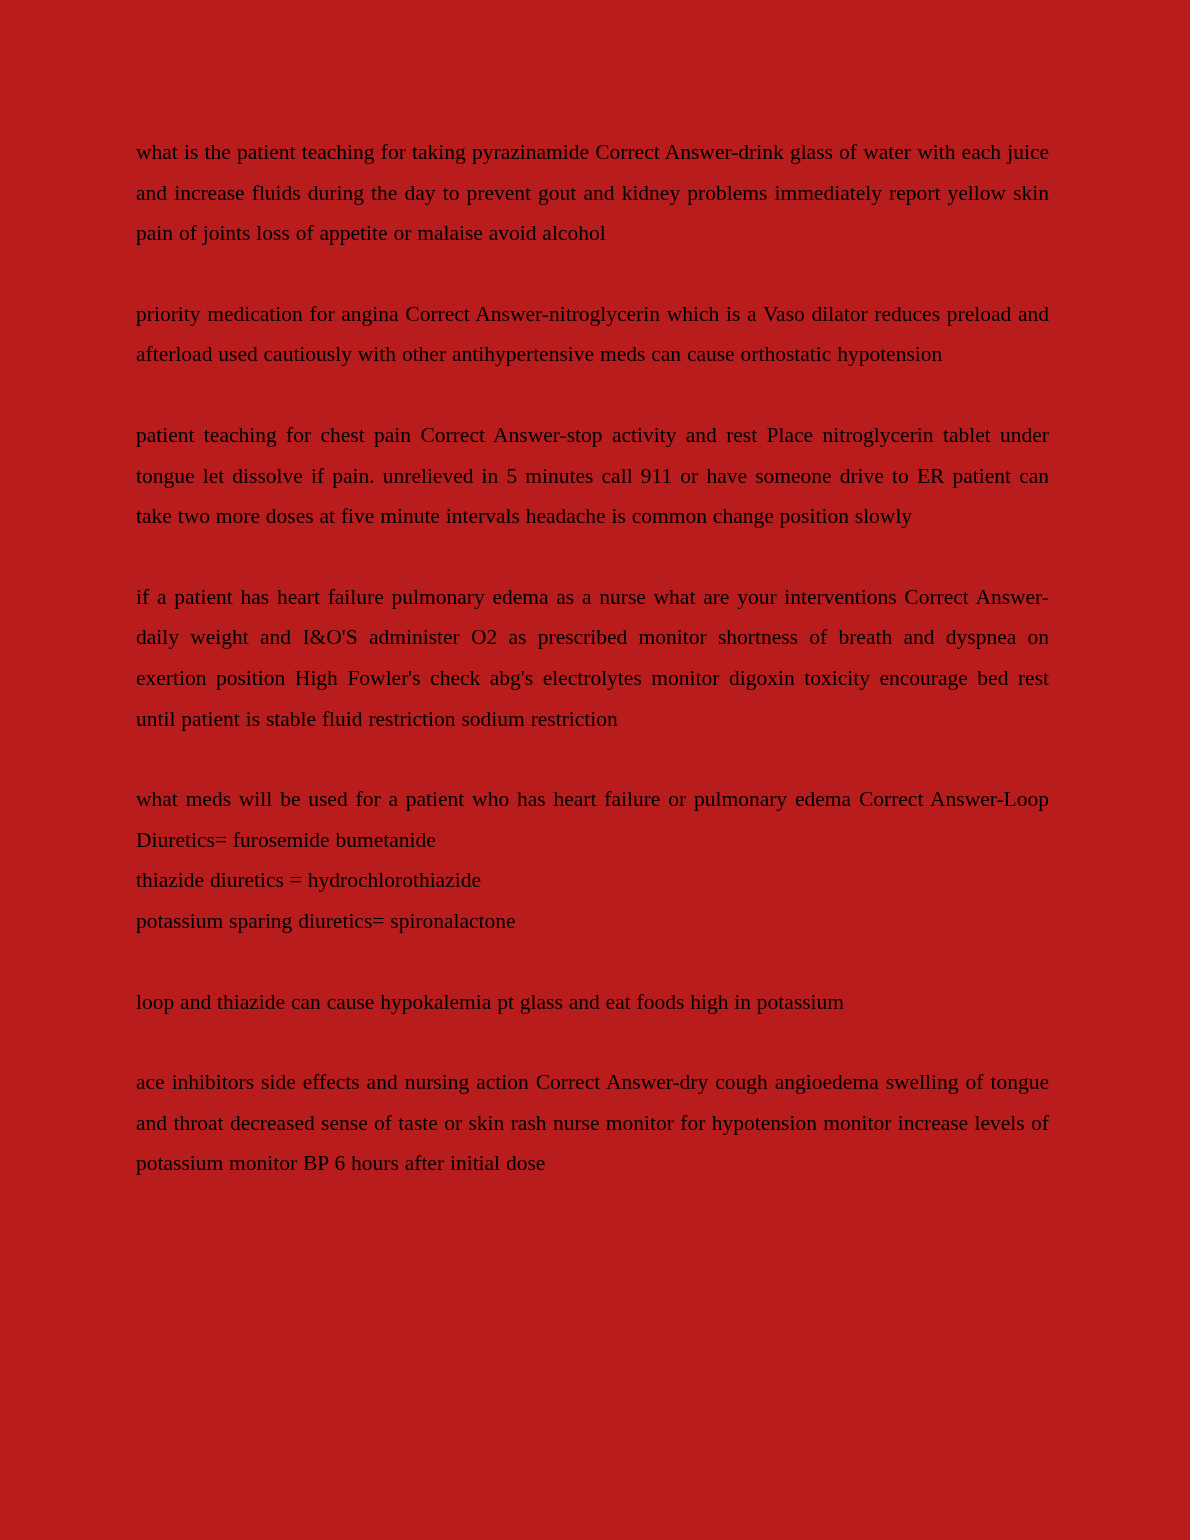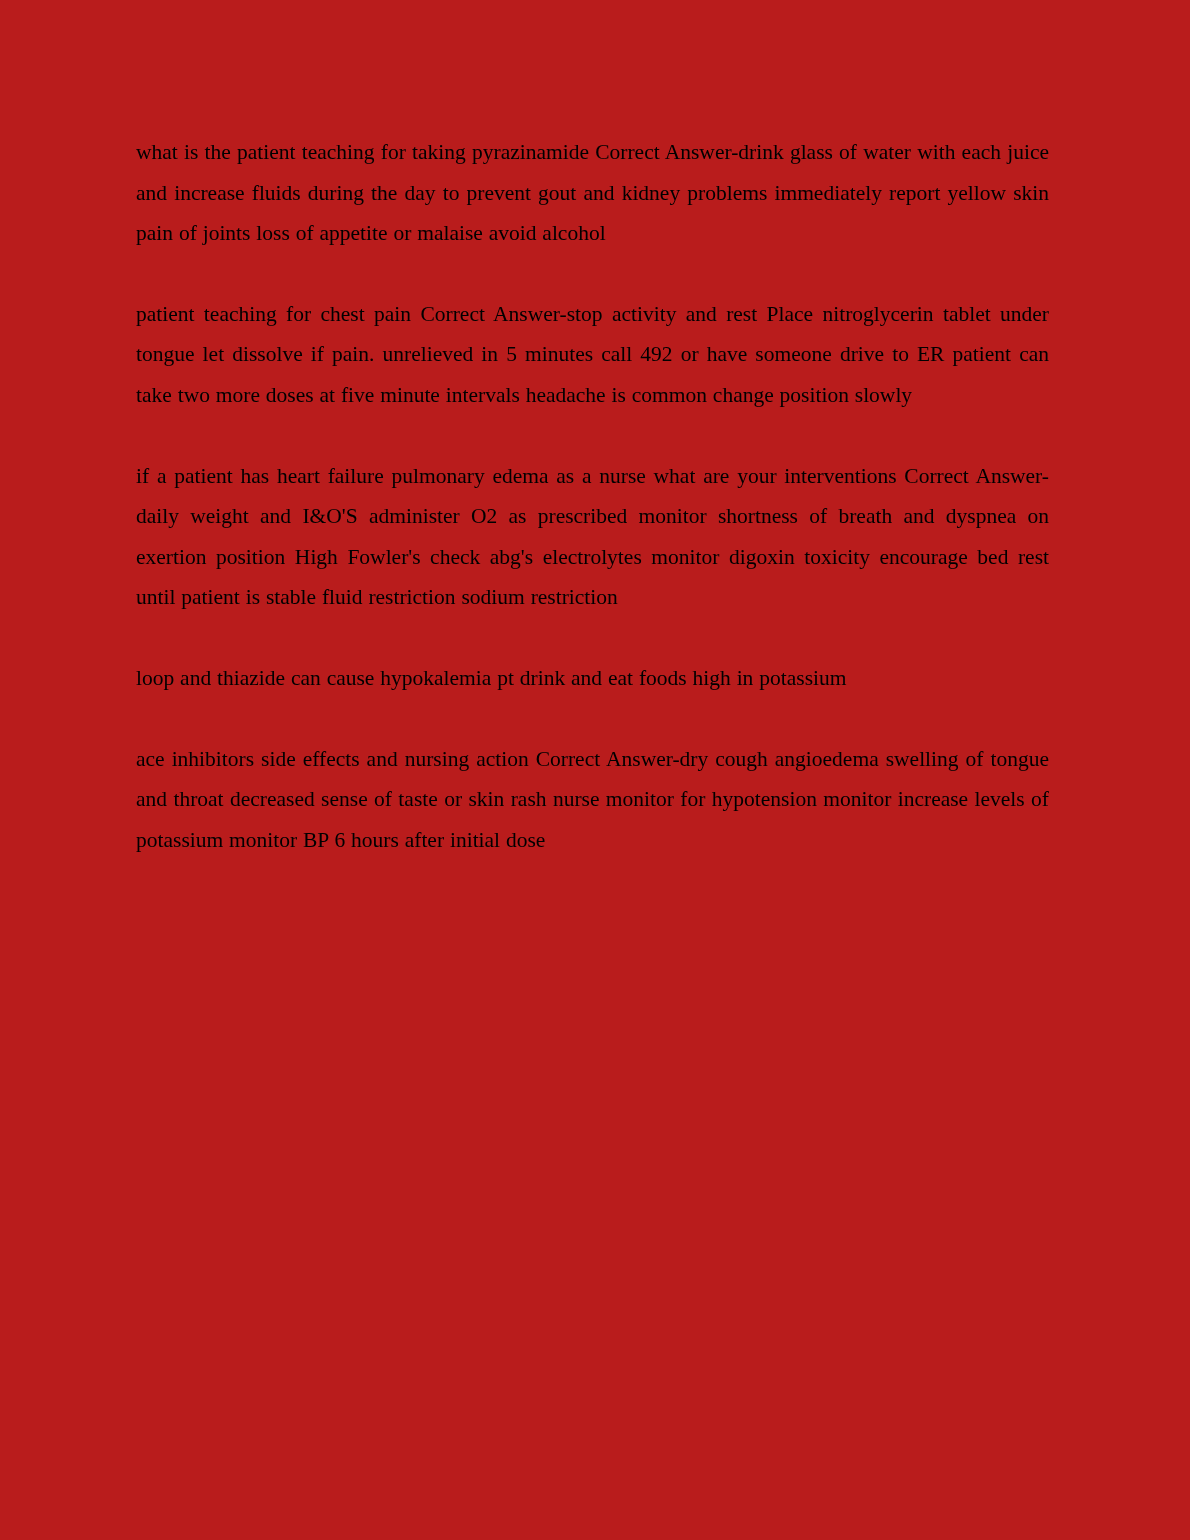--- a/index.html
+++ b/index.html
@@ -33,18 +33,22 @@
   .para:last-child {
     margin-bottom: 0;
   }
 </style>
 </head>
 <body>
 
 <div class="page">
   <div class="content">
     <div class="para">what is the patient teaching for taking pyrazinamide Correct Answer-drink glass of water with each juice and increase fluids during the day to prevent gout and kidney problems immediately report yellow skin pain of joints loss of appetite or malaise avoid alcohol</div>
-    <div class="para">patient teaching for chest pain Correct Answer-stop activity and rest Place nitroglycerin tablet under tongue let dissolve if pain. unrelieved in 5 minutes call 492 or have someone drive to ER patient can take two more doses at five minute intervals headache is common change position slowly</div>
+    <div class="para">priority medication for angina Correct Answer-nitroglycerin which is a Vaso dilator reduces preload and afterload used cautiously with other antihypertensive meds can cause orthostatic hypotension</div>
+    <div class="para">patient teaching for chest pain Correct Answer-stop activity and rest Place nitroglycerin tablet under tongue let dissolve if pain. unrelieved in 5 minutes call 911 or have someone drive to ER patient can take two more doses at five minute intervals headache is common change position slowly</div>
     <div class="para">if a patient has heart failure pulmonary edema as a nurse what are your interventions Correct Answer-daily weight and I&amp;O'S administer O2 as prescribed monitor shortness of breath and dyspnea on exertion position High Fowler's check abg's electrolytes monitor digoxin toxicity encourage bed rest until patient is stable fluid restriction sodium restriction</div>
-    <div class="para">loop and thiazide can cause hypokalemia pt drink and eat foods high in potassium</div>
+    <div class="para">what meds will be used for a patient who has heart failure or pulmonary edema Correct Answer-Loop Diuretics= furosemide bumetanide
+thiazide diuretics = hydrochlorothiazide
+potassium sparing diuretics= spironalactone</div>
+    <div class="para">loop and thiazide can cause hypokalemia pt glass and eat foods high in potassium</div>
     <div class="para">ace inhibitors side effects and nursing action Correct Answer-dry cough angioedema swelling of tongue and throat decreased sense of taste or skin rash nurse monitor for hypotension monitor increase levels of potassium monitor BP 6 hours after initial dose</div>
   </div>
 </div>
 
 </body></html>

